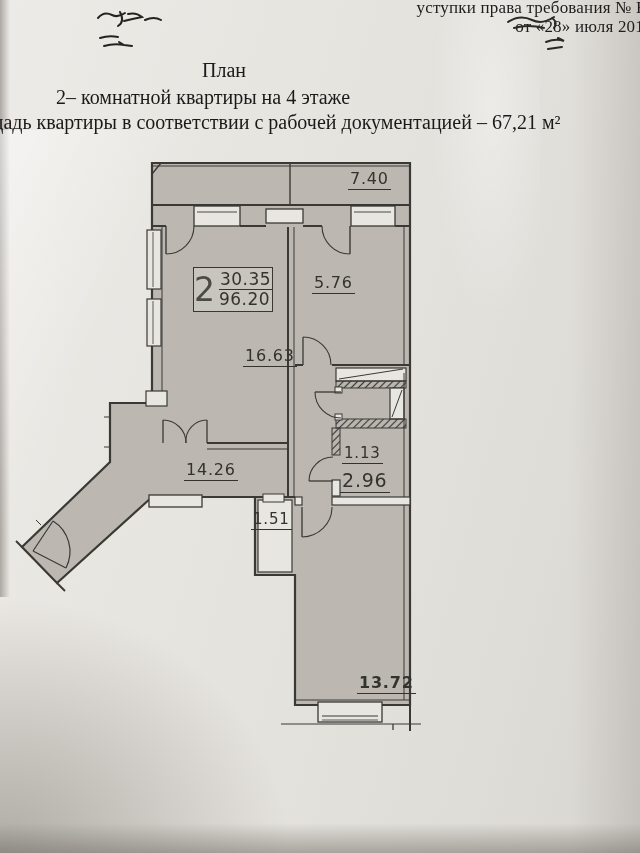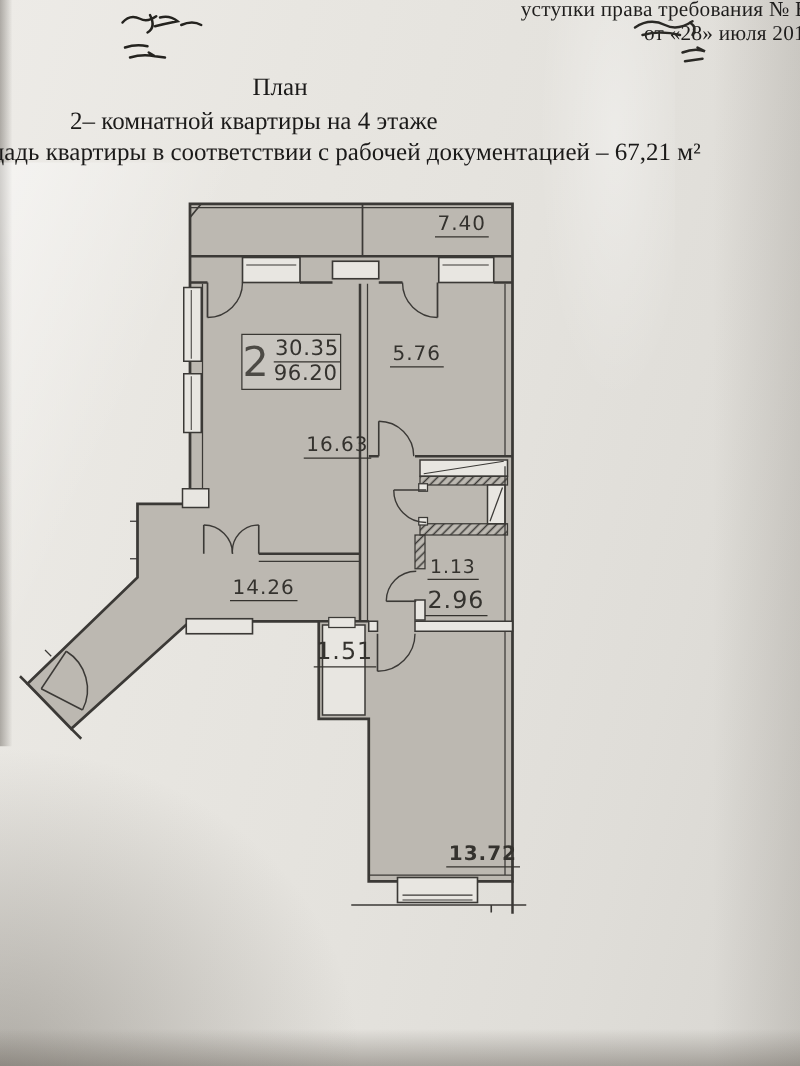--- a/index.html
+++ b/index.html
@@ -30,21 +30,21 @@
     position:absolute;font-family:"DejaVu Sans",sans-serif;font-size:16px;
     color:#34322e;letter-spacing:.8px;border-bottom:1.6px solid #34322e;
     padding:0 2px 1px 2px;line-height:1.05;white-space:nowrap;
   }
   #lbl-7-40 {top:171px;left:348px;}
   #lbl-9-60 {top:275px;left:312px;}
   #lbl-16-63{top:348px;left:243px;}
   #lbl-1-13 {top:404px;left:342px;font-size:15px;margin-top:42px;}
   #lbl-14-26{top:462px;left:184px;text-align:right;}
   #lbl-2-96 {top:471px;left:340px;font-size:19px;}
-  #lbl-1-51 {top:512px;left:251px;font-size:19px;}
+  #lbl-1-51 {top:512px;left:251px;font-size:15px;}
   #lbl-13-72{top:675px;left:357px;font-weight:bold;}
 
   #unit-box{
     position:absolute;left:193px;top:267px;width:80px;height:45px;
     background:#c8c5bf;border:1.8px solid #393733;box-sizing:border-box;
     display:flex;align-items:center;justify-content:center;gap:4px;
     font-family:"DejaVu Sans",sans-serif;color:#35332f;
   }
   #unit-number{font-size:33px;line-height:1;color:#4c4a45;font-weight:400;}
   #unit-fraction{display:flex;flex-direction:column;align-items:flex-start;font-size:17px;letter-spacing:.5px;line-height:1.1;}

